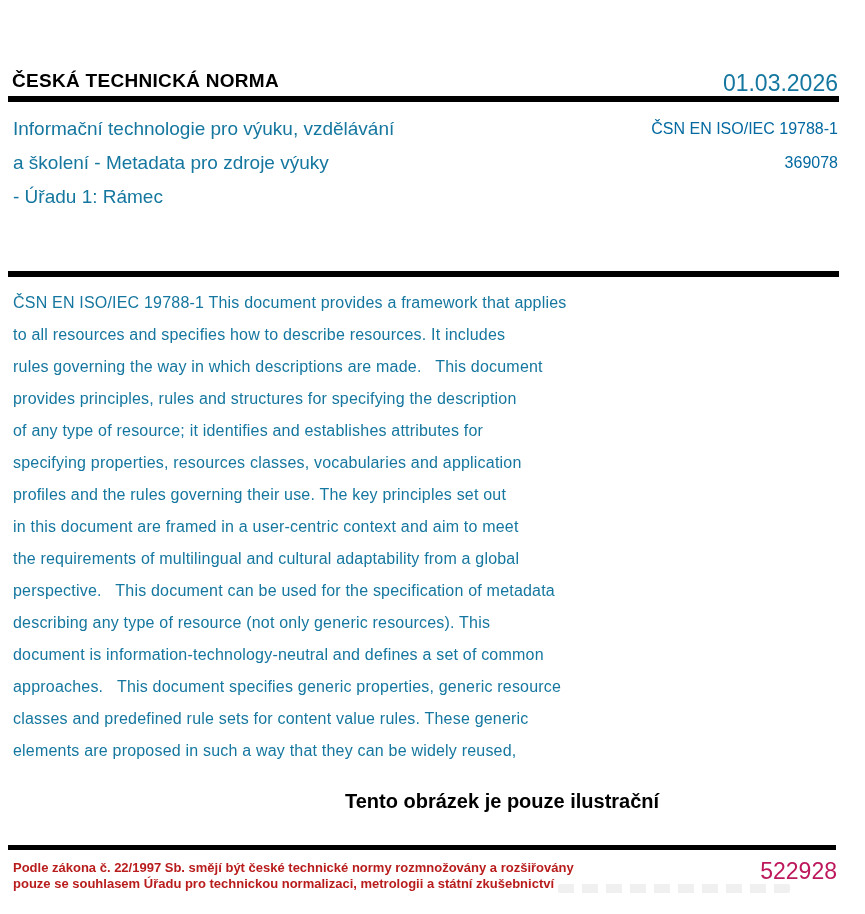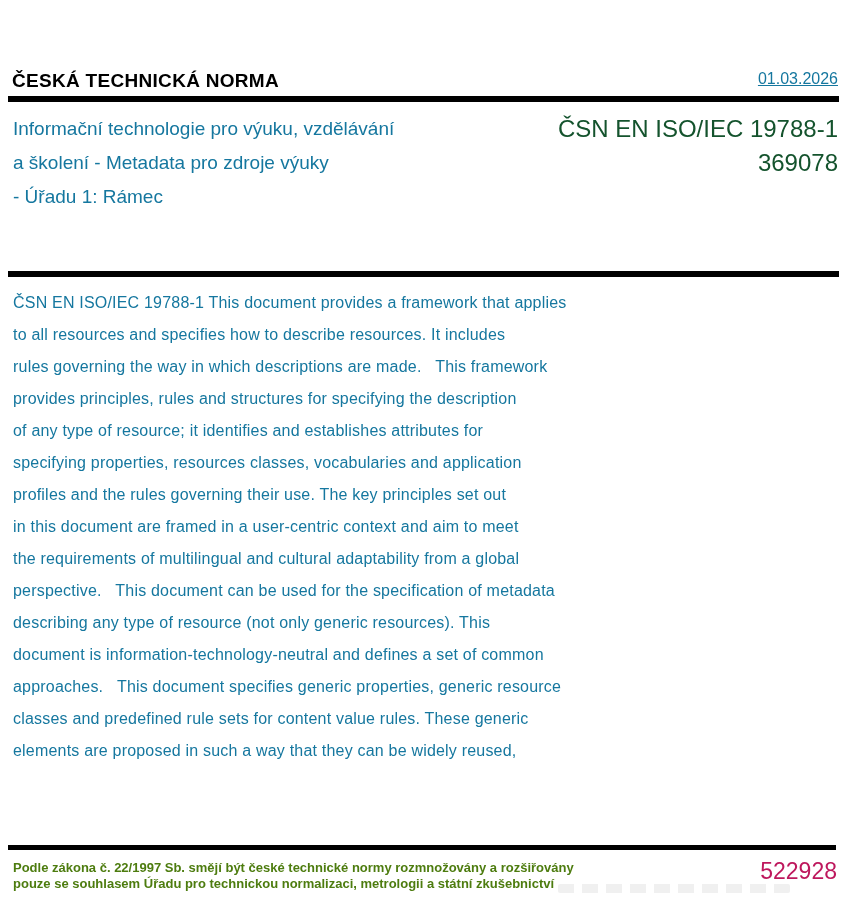--- a/index.html
+++ b/index.html
@@ -22,45 +22,44 @@
   .header-title {
     left: 12px; top: 70px;
     font-size: 19px;
     font-weight: bold;
     letter-spacing: 0.3px;
     color: #000000;
     white-space: nowrap;
   }
   .header-date {
     right: 27px; top: 70px;
-    font-size: 16px;
+    font-size: 23px;
     color: #15779f;
     white-space: nowrap;
-    text-decoration: underline;
   }
   .rule {
     background: #000000;
   }
   .rule-1 { left: 8px; top: 96px;  width: 831px; height: 6px; }
   .rule-2 { left: 8px; top: 271px; width: 831px; height: 6px; }
   .rule-3 { left: 8px; top: 845px; width: 828px; height: 5px; }
 
   
   .subject-block {
     left: 13px; top: 112px;
     font-size: 19px;
     line-height: 34px;
     color: #15779f;
     white-space: nowrap;
   }
   .ref-block {
     right: 27px; top: 112px;
-    font-size: 24px;
+    font-size: 16px;
     line-height: 34px;
-    color: #14532d;
+    color: #0369a1;
     text-align: right;
     white-space: nowrap;
   }
 
   
   .abstract-block {
     left: 13px; top: 287px;
     font-size: 16px;
     line-height: 32px;
     letter-spacing: 0.2px;
@@ -79,21 +78,21 @@
     color: #000000;
     white-space: nowrap;
   }
 
   
   .footer-legal {
     left: 13px; top: 860px;
     font-size: 13px;
     font-weight: bold;
     line-height: 16px;
-    color: #4d7c0f;
+    color: #b91c1c;
     white-space: nowrap;
   }
   .footer-number {
     right: 28px; top: 858px;
     font-size: 23px;
     color: #be185d;
     white-space: nowrap;
   }
 
   
@@ -125,35 +124,36 @@
   <div class="abs ref-block">
     <div>ČSN EN ISO/IEC 19788-1</div>
     <div>369078</div>
   </div>
 
   <div class="abs rule rule-2"></div>
 
   <div class="abs abstract-block">
     <div>ČSN EN ISO/IEC 19788-1 This document provides a framework that applies</div>
     <div>to all resources and specifies how to describe resources. It includes</div>
-    <div>rules governing the way in which descriptions are made.   This framework</div>
+    <div>rules governing the way in which descriptions are made.   This document</div>
     <div>provides principles, rules and structures for specifying the description</div>
     <div>of any type of resource; it identifies and establishes attributes for</div>
     <div>specifying properties, resources classes, vocabularies and application</div>
     <div>profiles and the rules governing their use. The key principles set out</div>
     <div>in this document are framed in a user-centric context and aim to meet</div>
     <div>the requirements of multilingual and cultural adaptability from a global</div>
     <div>perspective.   This document can be used for the specification of metadata</div>
     <div>describing any type of resource (not only generic resources). This</div>
     <div>document is information-technology-neutral and defines a set of common</div>
     <div>approaches.   This document specifies generic properties, generic resource</div>
     <div>classes and predefined rule sets for content value rules. These generic</div>
     <div>elements are proposed in such a way that they can be widely reused,</div>
   </div>
 
+  <div class="abs illustration-note">Tento obrázek je pouze ilustrační</div>
 
   <div class="abs rule rule-3"></div>
 
   <div class="abs footer-legal">
     <div>Podle zákona č. 22/1997 Sb. smějí být české technické normy rozmnožovány a rozšiřovány</div>
     <div>pouze se souhlasem Úřadu pro technickou normalizaci, metrologii a státní zkušebnictví</div>
   </div>
   <div class="abs footer-number">522928</div>
 
   <div class="abs scan-artifact"></div>

